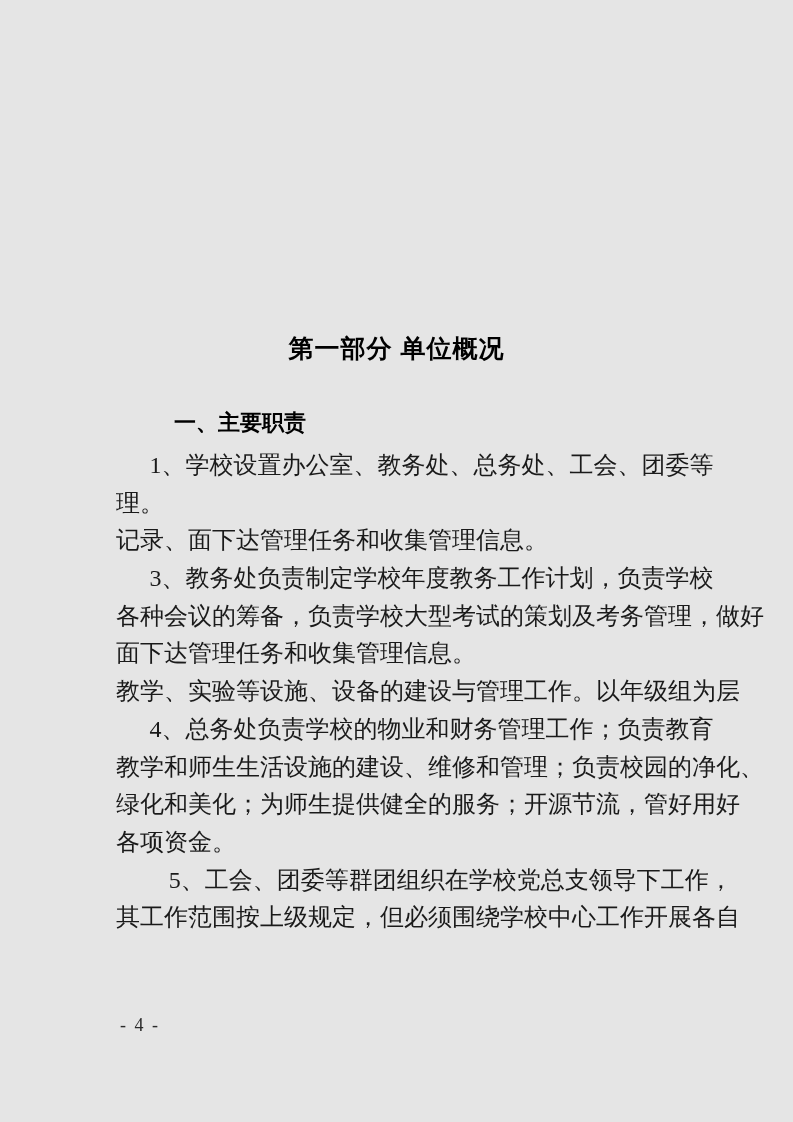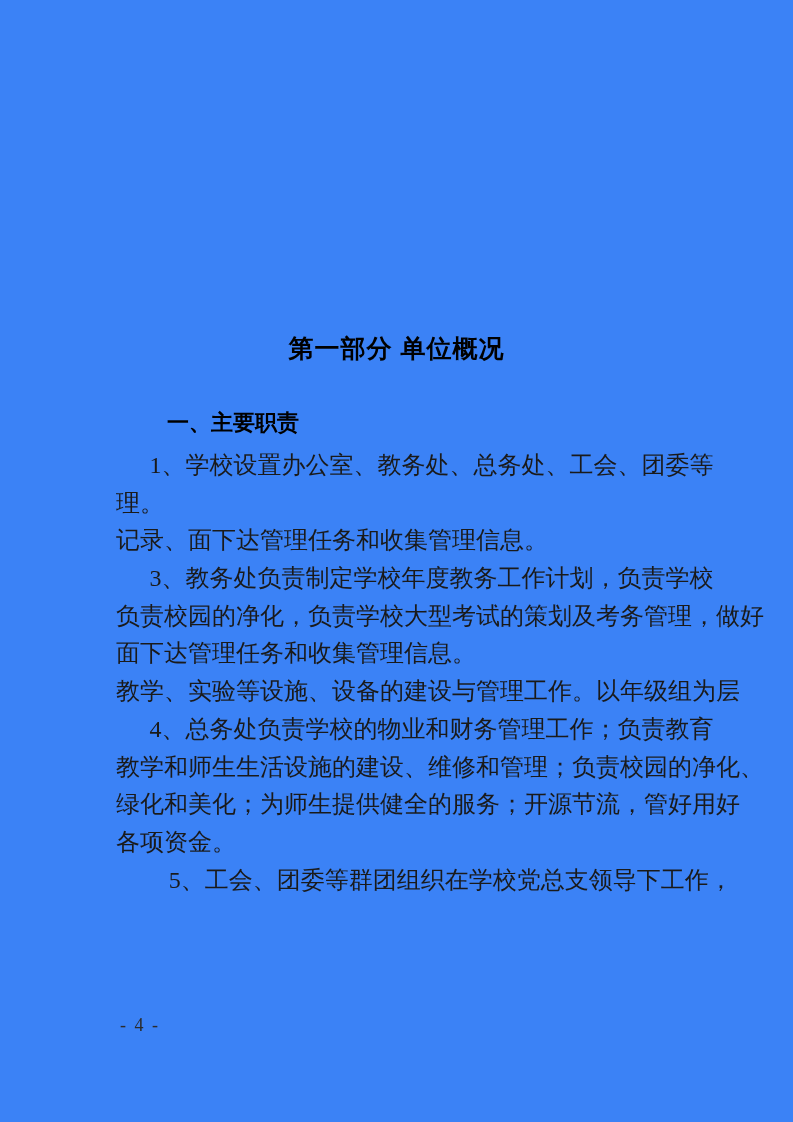--- a/index.html
+++ b/index.html
@@ -4,42 +4,42 @@
 <style>
   html, body {
     margin: 0;
     padding: 0;
     background: #ffffff;
   }
   .page {
     position: relative;
     width: 793px;
     height: 1122px;
-    background: #3b82f6;
+    background: #e5e5e5;
     overflow: hidden;
     font-family: "Liberation Serif", "DejaVu Serif", serif;
     color: #1a1a1a;
   }
   .doc-title {
     position: absolute;
     top: 333px;
     left: 0;
     width: 793px;
     text-align: center;
     font-family: "Liberation Sans", "DejaVu Sans", sans-serif;
     font-weight: bold;
     font-size: 25px;
     line-height: 30px;
     color: #000000;
     letter-spacing: 1px;
   }
   .section-heading {
     position: absolute;
     top: 408px;
-    left: 121px;
+    left: 128px;
     width: 561px;
     padding-left: 46px;
     box-sizing: border-box;
     font-family: "Liberation Sans", "DejaVu Sans", sans-serif;
     font-weight: bold;
     font-size: 22px;
     line-height: 30px;
     color: #000000;
   }
   .body-text {
@@ -88,27 +88,28 @@
 
   <div class="section-heading">一、主要职责</div>
 
   <div class="body-text">
     <div class="line first">1、学校设置办公室、教务处、总务处、工会、团委等</div>
     <div class="line short">理。</div>
 
     <div class="line short">记录、面下达管理任务和收集管理信息。</div>
 
     <div class="line first">3、教务处负责制定学校年度教务工作计划，负责学校</div>
-    <div class="line">负责校园的净化，负责学校大型考试的策划及考务管理，做好</div>
+    <div class="line">各种会议的筹备，负责学校大型考试的策划及考务管理，做好</div>
     <div class="line short">面下达管理任务和收集管理信息。</div>
     <div class="line">教学、实验等设施、设备的建设与管理工作。以年级组为层</div>
 
     <div class="line first">4、总务处负责学校的物业和财务管理工作；负责教育</div>
     <div class="line">教学和师生生活设施的建设、维修和管理；负责校园的净化、</div>
     <div class="line">绿化和美化；为师生提供健全的服务；开源节流，管好用好</div>
     <div class="line short">各项资金。</div>
 
     <div class="line short indent-lg">5、工会、团委等群团组织在学校党总支领导下工作，</div>
+    <div class="line">其工作范围按上级规定，但必须围绕学校中心工作开展各自</div>
   </div>
 
   <div class="page-number">- 4 -</div>
 
 </div>
 
 </body></html>

